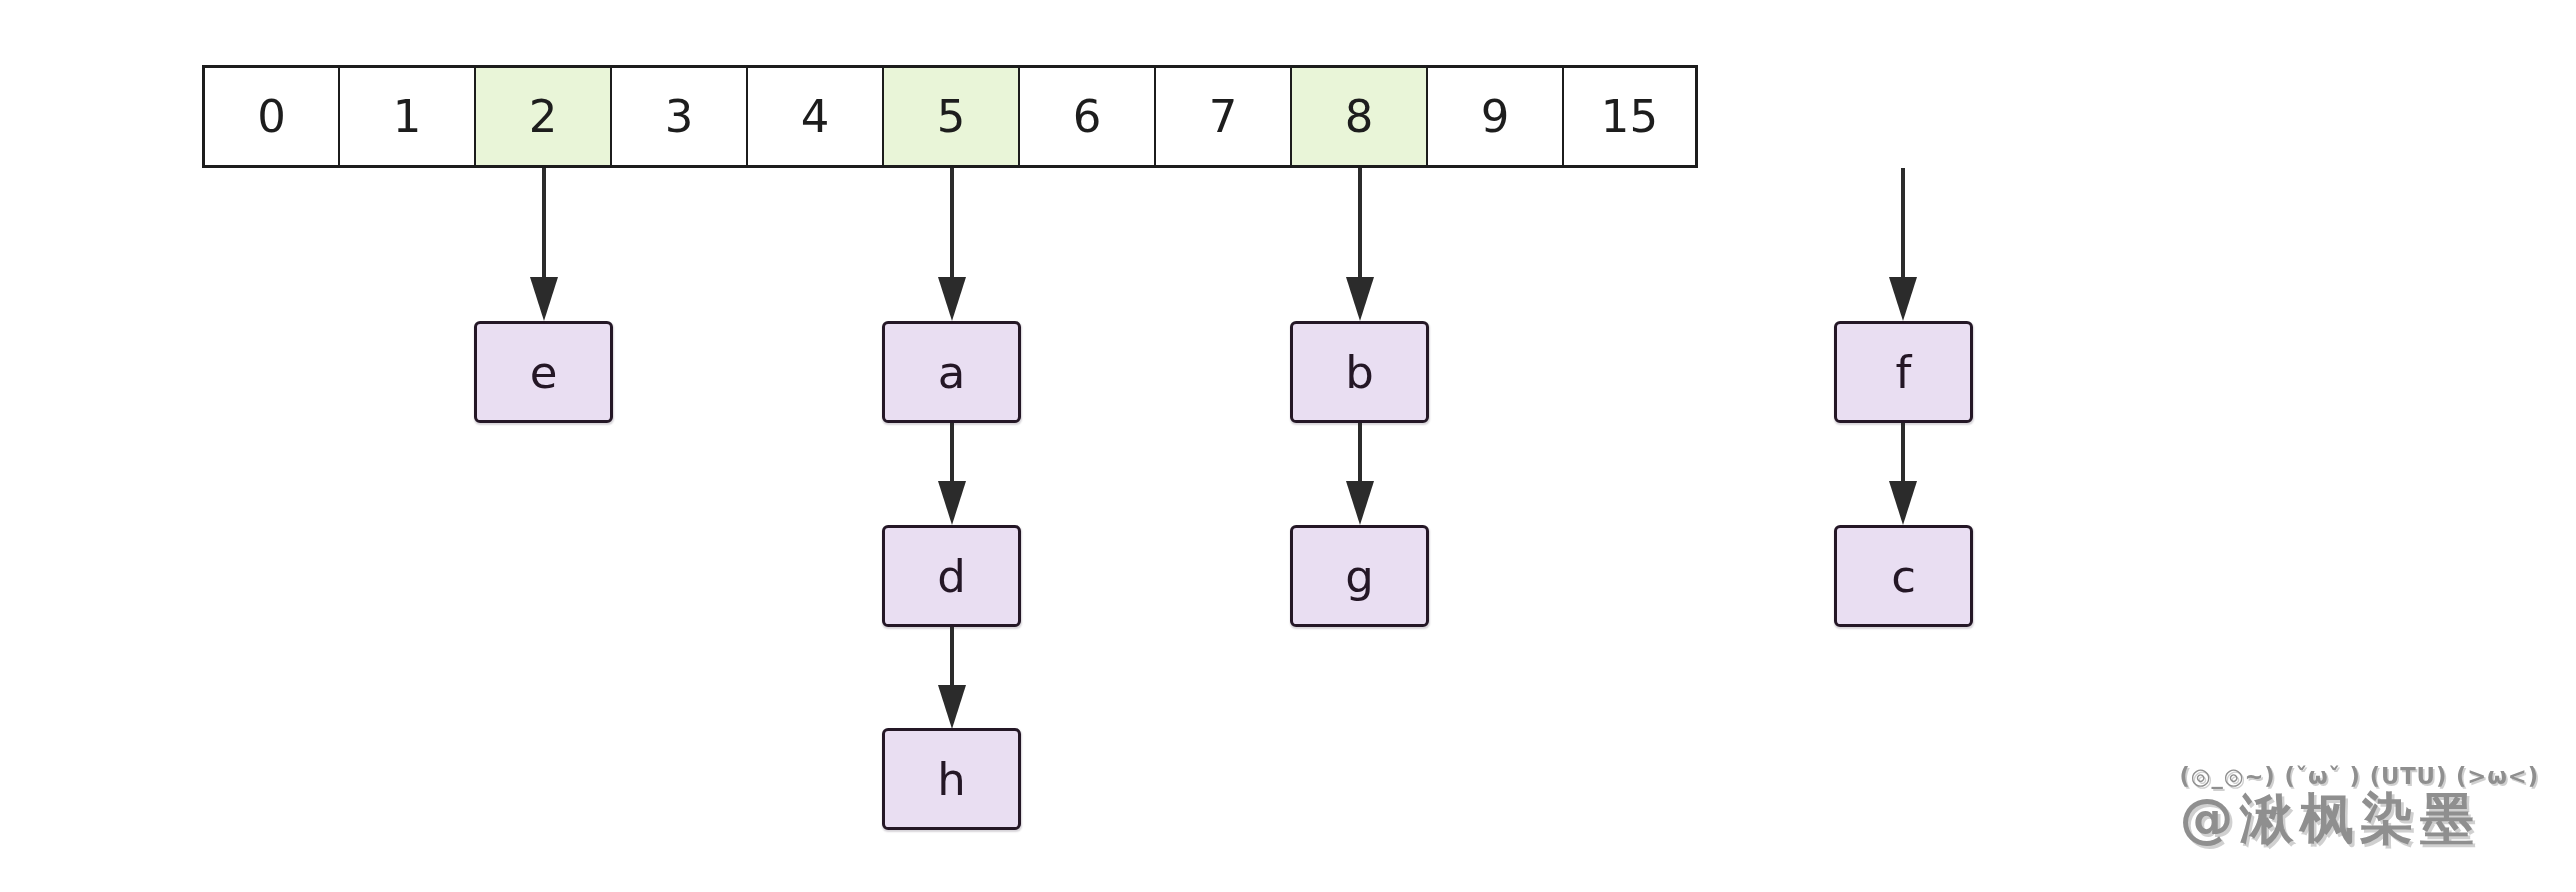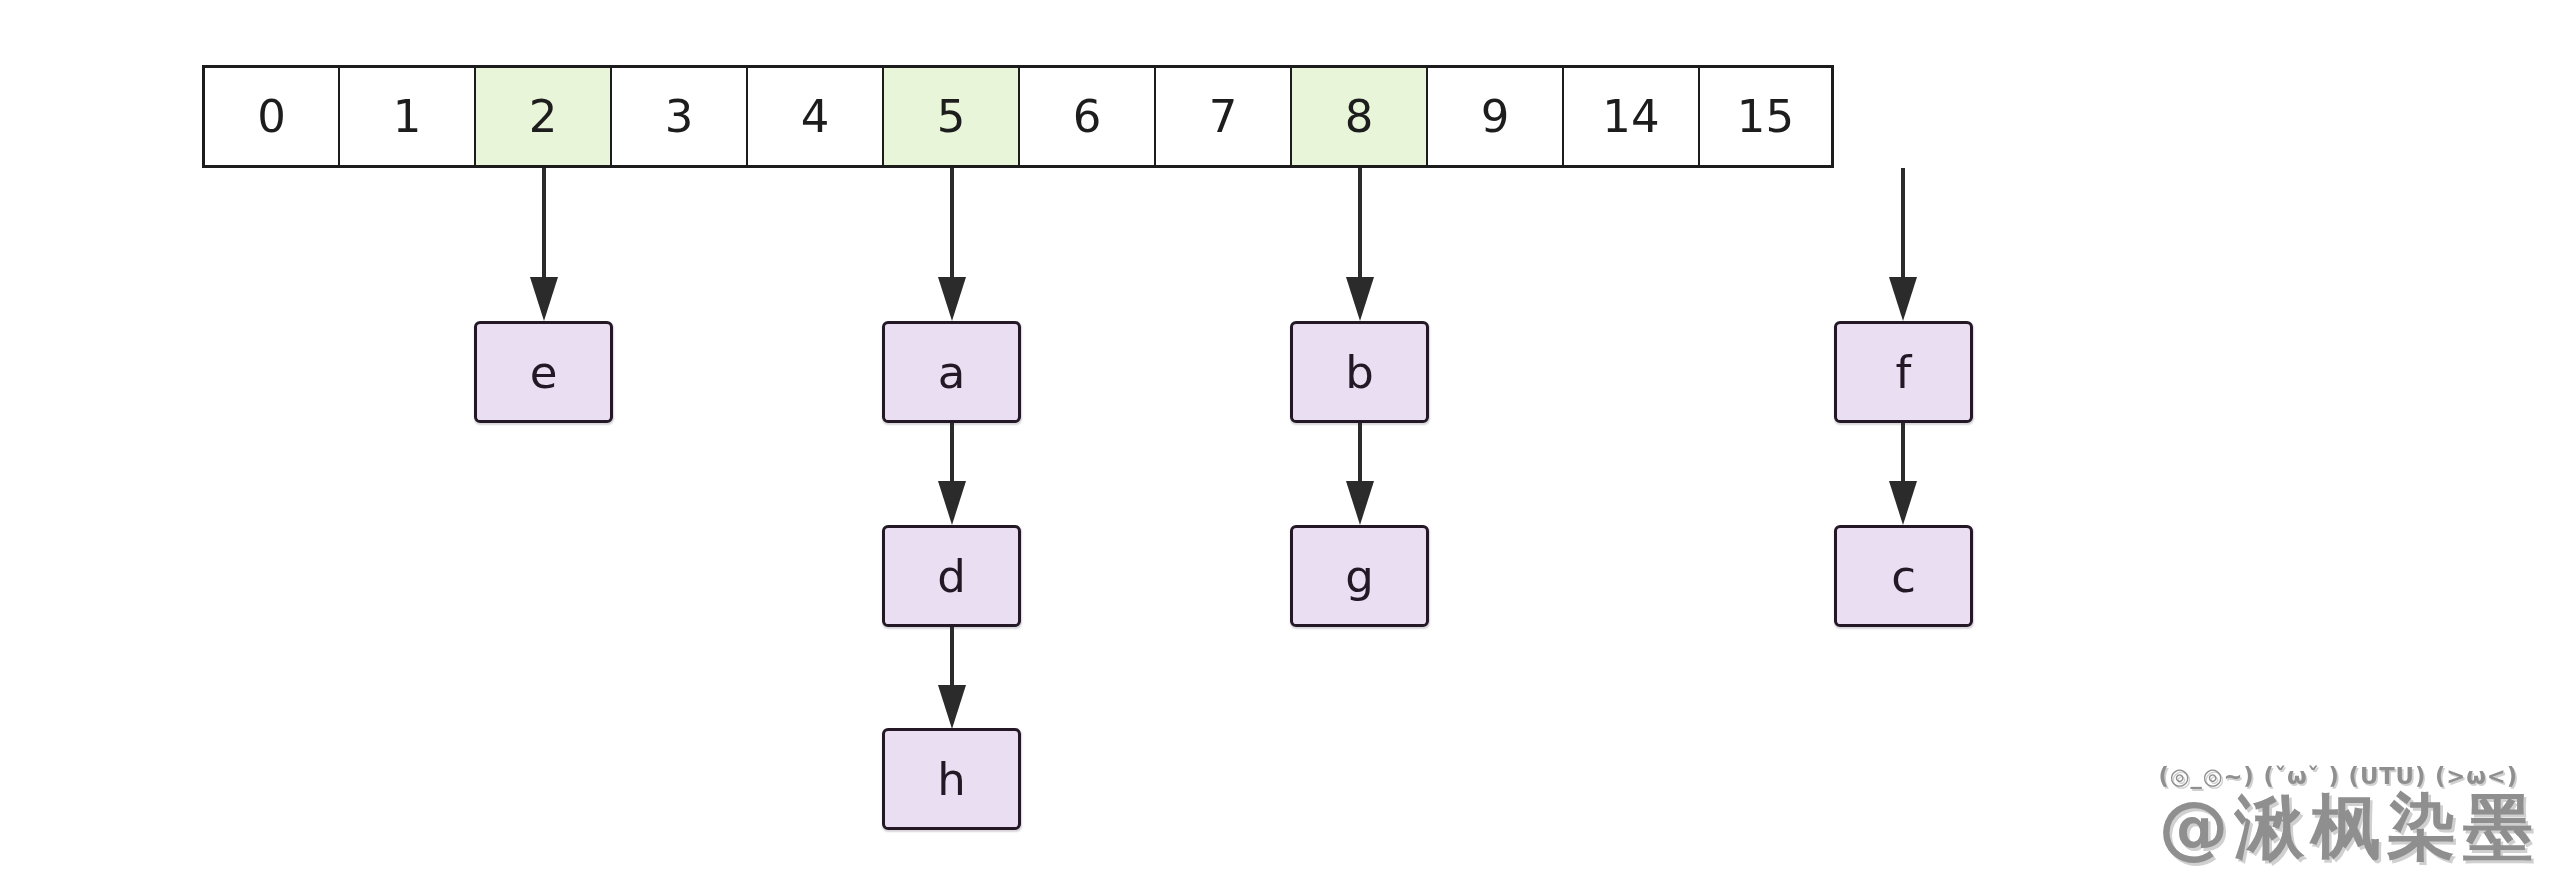--- a/index.html
+++ b/index.html
@@ -90,42 +90,41 @@
     user-select: none;
   }
   .wm-emotes {
     font-size: 22.7px;
     font-weight: bold;
     letter-spacing: 0.9px;
     text-shadow: 1.7px 1.7px 0 rgba(120,120,120,0.35);
   }
   .wm-handle {
     margin-top: 1.7px;
-    font-size: 70px;
+    font-size: 54px;
     font-weight: bold;
     letter-spacing: 6.1px;
     text-shadow: 2.6px 2.6px 0 rgba(120,120,120,0.35);
   }
 </style>
 </head>
 <body>
 
 <div class="canvas">
   <div class="array-row" id="array-row">
       <div class="cell">0</div>
       <div class="cell">1</div>
       <div class="cell hl">2</div>
       <div class="cell">3</div>
       <div class="cell">4</div>
       <div class="cell hl">5</div>
       <div class="cell">6</div>
       <div class="cell">7</div>
       <div class="cell hl">8</div>
       <div class="cell">9</div>
-      <div class="cell">14</div>
       <div class="cell">15</div>
     </div>
   <div id="chains-layer">
       <div class="arrow" style="left: 529px; top: 168px;">
         <div class="stem" style="height: 109px;"></div>
         <div class="head"></div>
       </div>
       <div class="node" style="left: 474px; top: 321px;">e</div>
       <div class="arrow" style="left: 937px; top: 168px;">
         <div class="stem" style="height: 109px;"></div>

